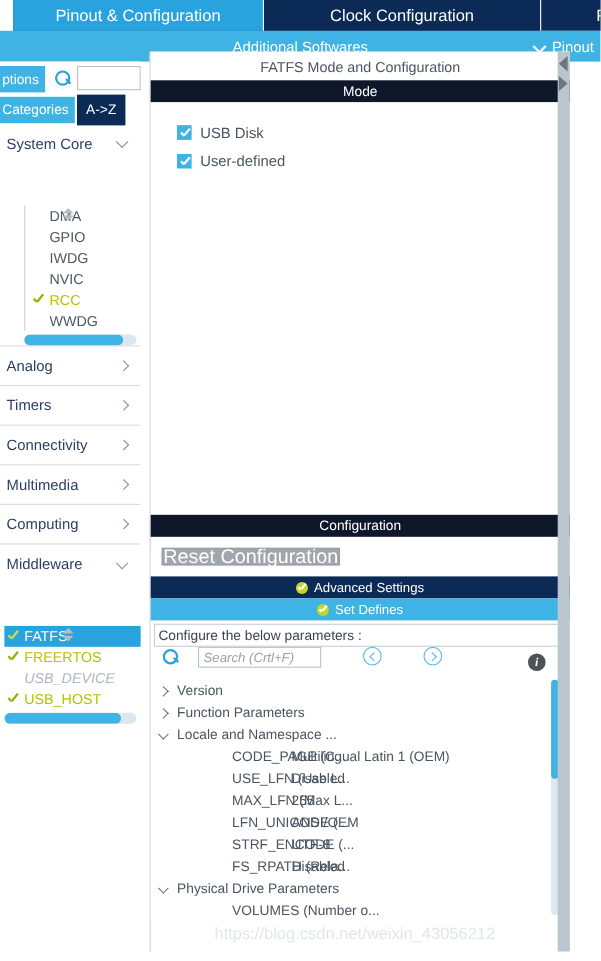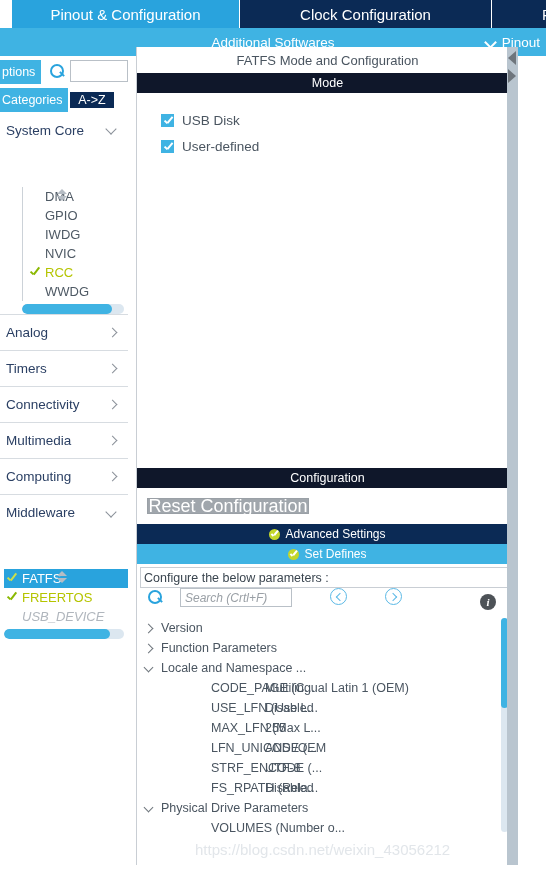--- a/index.html
+++ b/index.html
@@ -75,21 +75,21 @@
   .side-input {
     height: 22px; width: 58px; border:1px solid #b9c0c7; background:#fff;
     font-size:12px; padding:0 3px; outline:none;
   }
   .cat-row { display:flex; align-items:center; height:24px; margin-top:2px; }
   .cat-pill {
     background:#3fb3e3; color:#fff; font-size:12.5px; height:24px; width:68px;
     display:flex; align-items:center; padding-left:2px; overflow:hidden;
   }
   .az-pill {
-    background:#0b2a55; color:#fff; font-size:12.5px; height:16px; width:44px;
+    background:#0b2a55; color:#fff; font-size:12.5px; height:28px; width:44px;
     display:flex; align-items:center; justify-content:center; margin-left:2px;
   }
 
   .grp {
     border-top:1px solid #d7dce1;
     height: 36px; display:flex; align-items:center; justify-content:space-between;
     padding: 0 10px 0 6px; font-size:13.5px; color:#2a3f63;
   }
   .grp.first { border-top:none; }
   .chev-r { width:10px; height:10px; position:relative; }
@@ -400,20 +400,26 @@
         <div class="peri ok">
           <span class="mark">
               <i class="tick"></i>
             </span>
           <span>FREERTOS</span>
         </div>
         <div class="peri dim">
           <span class="mark"></span>
           <span>USB_DEVICE</span>
         </div>
+        <div class="peri ok">
+          <span class="mark">
+              <i class="tick"></i>
+            </span>
+          <span>USB_HOST</span>
+        </div>
       </div>
       <div class="hbar" style="margin-left:-18px;">
           <i style="width:88%"></i>
         </div>
     </div>
   </div>
 
   <div class="main">
 
     <div class="panel-title">FATFS Mode and Configuration</div>

